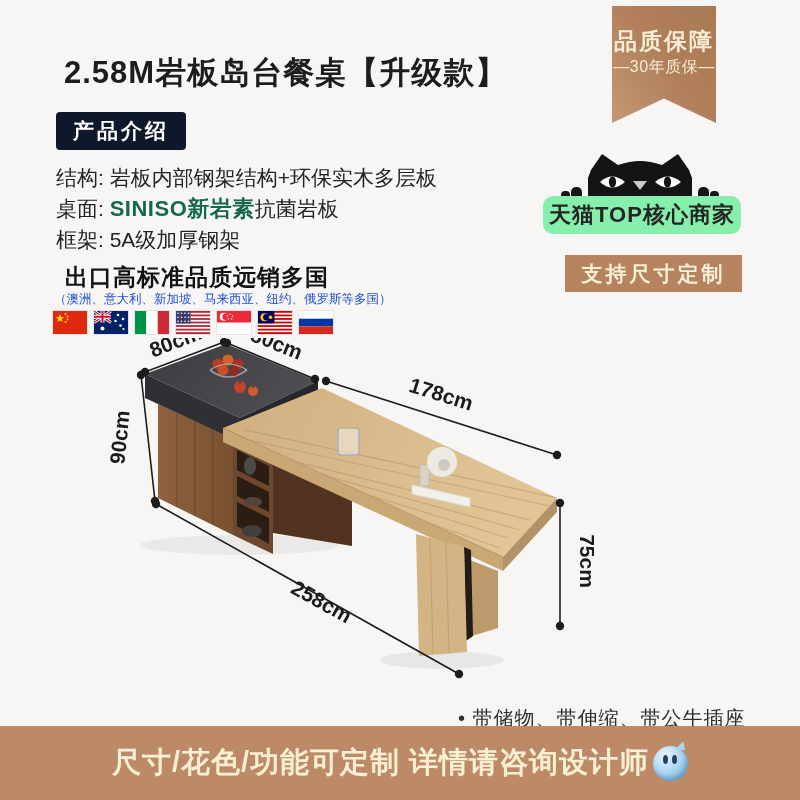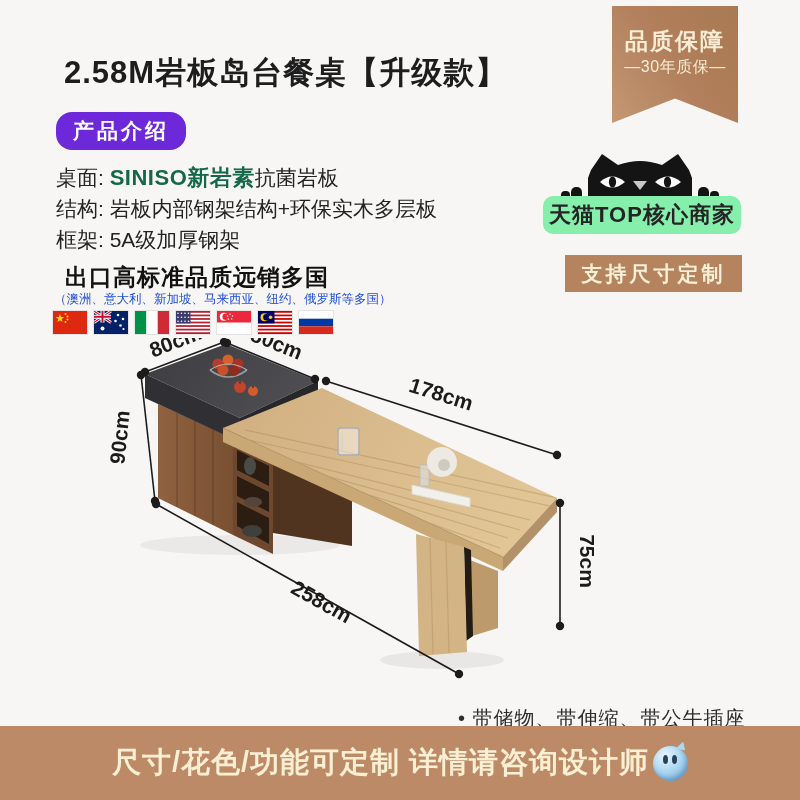--- a/index.html
+++ b/index.html
@@ -4,38 +4,38 @@
 <style>
   * { margin:0; padding:0; box-sizing:border-box; }
   body { background:#e9e9e9; font-family:"Liberation Sans","DejaVu Sans",sans-serif; }
   .canvas { position:relative; width:800px; height:800px; background:#f7f6f4; overflow:hidden;
             font-family:"Liberation Sans","DejaVu Sans",sans-serif; }
 
   
   .title { position:absolute; left:64px; top:52px; font-size:31px; font-weight:700;
            color:#1d1d1d; letter-spacing:1px; white-space:nowrap; }
   .intro-badge { position:absolute; left:56px; top:112px; height:38px; padding:0 17px;
-           background:#6d28d9; color:#ffffff; border-radius:16px; font-size:21px; font-weight:700;
+           background:#0f172a; color:#ffffff; border-radius:4px; font-size:21px; font-weight:700;
            letter-spacing:3px; display:flex; align-items:center; }
 
   
   .specs { position:absolute; left:56px; top:162px; font-size:21px; color:#232323; }
   .spec-row { line-height:31px; white-space:nowrap; }
   .spec-label { color:#232323; }
   .spec-brand { color:#15684b; font-weight:800; font-size:22px; letter-spacing:0.5px; }
 
   
   .export-heading { position:absolute; left:56px; top:262px; font-size:23px; font-weight:800;
            color:#121212; letter-spacing:1px;margin-left:9px; }
   .export-sub { position:absolute; left:54px; top:291px; font-size:12.5px; color:#1d4ed8; white-space:nowrap; }
   .flags { position:absolute; left:53px; top:311px; display:flex; gap:7px; }
   .flag { width:34px; height:23px; box-shadow:0 0 0 1px rgba(0,0,0,0.07); display:block; background:#fff; }
 
   
-  .ribbon { position:absolute; left:612px; top:6px; width:126px; height:117px;
+  .ribbon { position:absolute; left:612px; top:6px; width:104px; height:117px;
             background:linear-gradient(55deg,#c59874 0%,#b2805c 48%,#a87952 100%);
             clip-path:polygon(0 0,100% 0,100% 100%,50% 79%,0 100%);
             text-align:center; color:#f7ecd4; }
   .ribbon-line1 { margin-top:20px; font-size:23px; font-weight:600; letter-spacing:2px; }
   .ribbon-line2 { margin-top:0; font-size:16px; letter-spacing:0.5px; }
 
   
   .cat-svg { position:absolute; left:560px; top:148px; }
   .tmall-badge { position:absolute; left:543px; top:196px; width:198px; height:38px;
             background:#86efac; border-radius:10px; display:flex; align-items:center;
@@ -68,24 +68,24 @@
 </head>
 <body>
 
 <div class="canvas">
 
   <div class="title">2.58M岩板岛台餐桌【升级款】</div>
   <div class="intro-badge">产品介绍</div>
 
   <div class="specs">
     <div class="spec-row">
-      <span class="spec-label">桌面: </span><span class="spec-brand">SINISO新岩素</span><span>抗菌岩板</span>
+      <span class="spec-label">结构: </span><span>岩板内部钢架结构+环保实木多层板</span>
     </div>
     <div class="spec-row">
-      <span class="spec-label">结构: </span><span>岩板内部钢架结构+环保实木多层板</span>
+      <span class="spec-label">桌面: </span><span class="spec-brand">SINISO新岩素</span><span>抗菌岩板</span>
     </div>
     <div class="spec-row">
       <span class="spec-label">框架: </span><span>5A级加厚钢架</span>
     </div>
   </div>
 
   <div class="export-heading">出口高标准品质远销多国</div>
   <div class="export-sub">（澳洲、意大利、新加坡、马来西亚、纽约、俄罗斯等多国）</div>
 
   <div class="flags">

